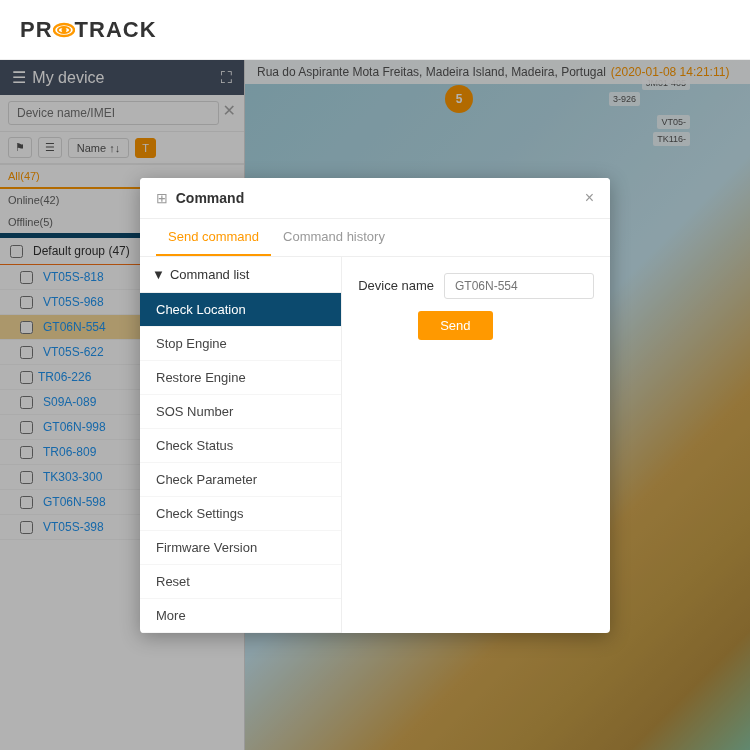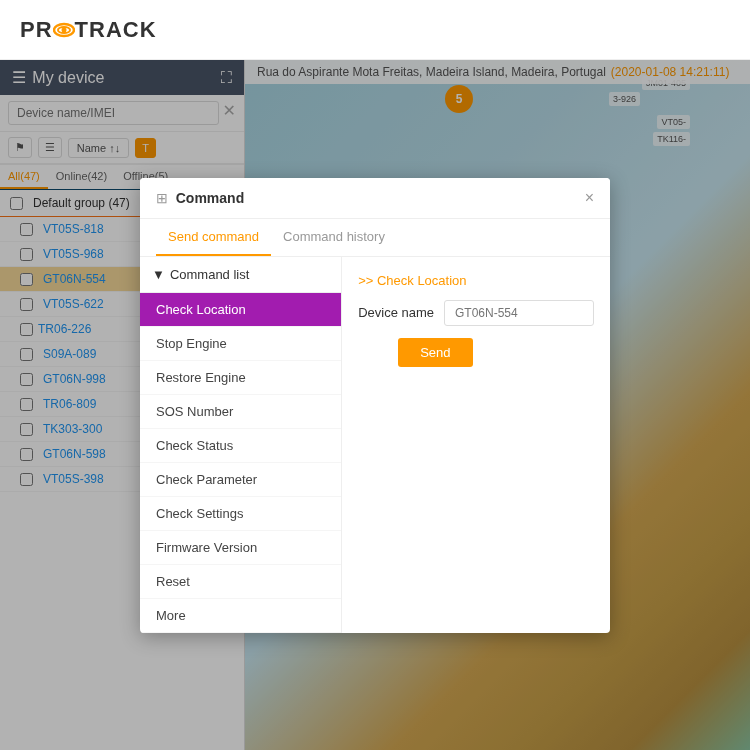--- a/index.html
+++ b/index.html
@@ -278,21 +278,21 @@
       list-style: none;
     }
     .command-list-item {
       padding: 9px 16px;
       font-size: 13px;
       color: #444;
       cursor: pointer;
       border-bottom: 1px solid #f5f5f5;
     }
     .command-list-item.selected {
-      background: #a21caf;
+      background: #0c4a6e;
       color: #fff;
     }
     .command-right-panel {
       flex: 1;
       padding: 16px;
       display: flex;
       flex-direction: column;
       gap: 12px;
     }
     .command-selected-label {
@@ -319,21 +319,21 @@
     }
     .send-btn {
       background: #f90;
       color: #fff;
       border: none;
       border-radius: 3px;
       padding: 7px 22px;
       font-size: 13px;
       cursor: pointer;
       align-self: flex-start;
-      margin-left: 40px;
+      margin-left: 60px;
     }
 
     
     .map-label {
       position: absolute;
       background: rgba(255,255,255,0.7);
       padding: 2px 4px;
       border-radius: 2px;
       font-size: 9px;
       color: #555;
@@ -369,21 +369,21 @@
       <span style="margin-left:4px;color:#aaa;cursor:pointer;">✕</span>
     </div>
     <div class="sidebar-toolbar">
       <button class="toolbar-btn">⚑</button>
       <button class="toolbar-btn">☰</button>
       <button class="toolbar-btn-name">Name ↑↓</button>
       <button class="toolbar-btn-orange">T</button>
     </div>
     <div class="device-tabs">
     </div>
-    <div style="display:flex;font-size:11px;border-bottom:1px solid #0c4a6e;">
+    <div style="display:flex;font-size:11px;border-bottom:5px solid #0c4a6e;flex-direction:column;">
       <div class="device-tab active">All(47)</div>
       <div class="device-tab">Online(42)</div>
       <div class="device-tab">Offline(5)</div>
     </div>
     <div class="device-list">
       <div class="device-group">
         <input type="checkbox" class="device-checkbox" style="">
         <span>Default group (47)</span>
       </div>
 
@@ -514,21 +514,20 @@
               <li class="command-list-item">Check Status</li>
               <li class="command-list-item">Check Parameter</li>
               <li class="command-list-item">Check Settings</li>
               <li class="command-list-item">Firmware Version</li>
               <li class="command-list-item">Reset</li>
               <li class="command-list-item">More</li>
             </ul>
         </div>
 
         <div class="command-right-panel">
-          <div class="command-selected-label">&gt;&gt; Check Location</div>
           <div class="device-name-row">
             <span class="device-name-label">Device name</span>
             <input type="text" class="device-name-input" placeholder="GT06N-554" style="">
           </div>
           <button class="send-btn">Send</button>
         </div>
       </div>
     </div>
   </div>
 

